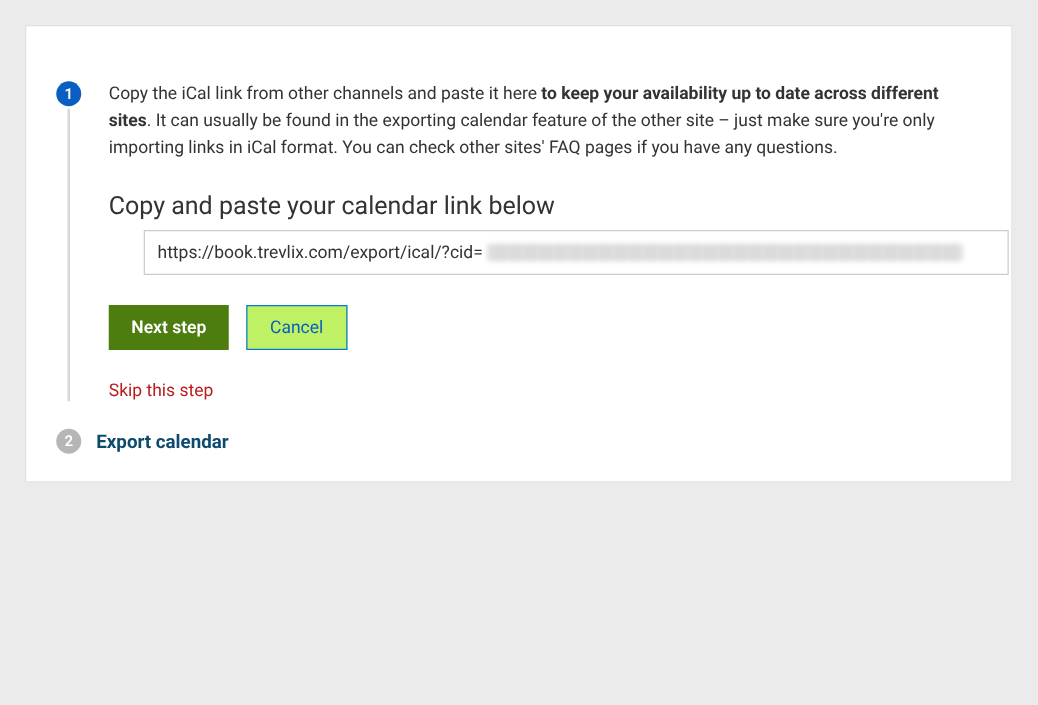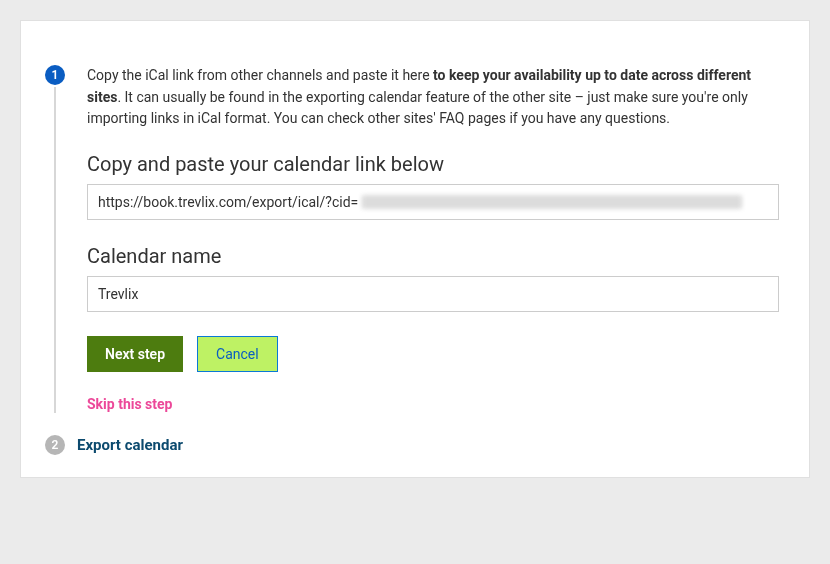--- a/index.html
+++ b/index.html
@@ -100,20 +100,21 @@
     }
     .text-input {
       width: 100%;
       height: 36px;
       border: 1px solid #ccc;
       padding: 0 10px;
       font-size: 14px;
       color: #333;
       outline: none;
       font-family: inherit;
+      margin-left: 28px;
     }
     .url-input-value {
       display: flex;
       align-items: center;
       white-space: nowrap;
       overflow: hidden;
     }
     .blurred {
       margin-left: 4px;
       display: inline-block;
@@ -149,25 +150,24 @@
       background: #4d7c0f;
       color: #fff;
     }
     .btn-secondary {
       background: #bef264;
       color: #0a5dc2;
       border: 1px solid #0a78d6;
       font-weight: 400;
     }
     .link-text {
-      color: #ec4899;
+      color: #b91c1c;
       font-size: 14px;
       cursor: pointer;
       display: inline-block;
-      font-weight: bold;
     }
   </style>
 </head>
 <body>
 
 <div class="page">
 
   <div class="card">
     <div class="steps">
 
@@ -183,24 +183,20 @@
           </p>
 
           <div class="field-group">
             <div class="field-label">Copy and paste your calendar link below</div>
             <div class="text-input url-input-value">
               <span>https://book.trevlix.com/export/ical/?cid=</span>
               <span class="blurred"></span>
             </div>
           </div>
 
-          <div class="field-group">
-            <div class="field-label">Calendar name</div>
-            <input type="text" class="text-input" value="Trevlix" style="">
-          </div>
 
           <div class="button-row">
             <button class="btn btn-primary">Next step</button>
             <button class="btn btn-secondary">Cancel</button>
           </div>
 
           <span class="link-text">Skip this step</span>
         </div>
       </div>
 

